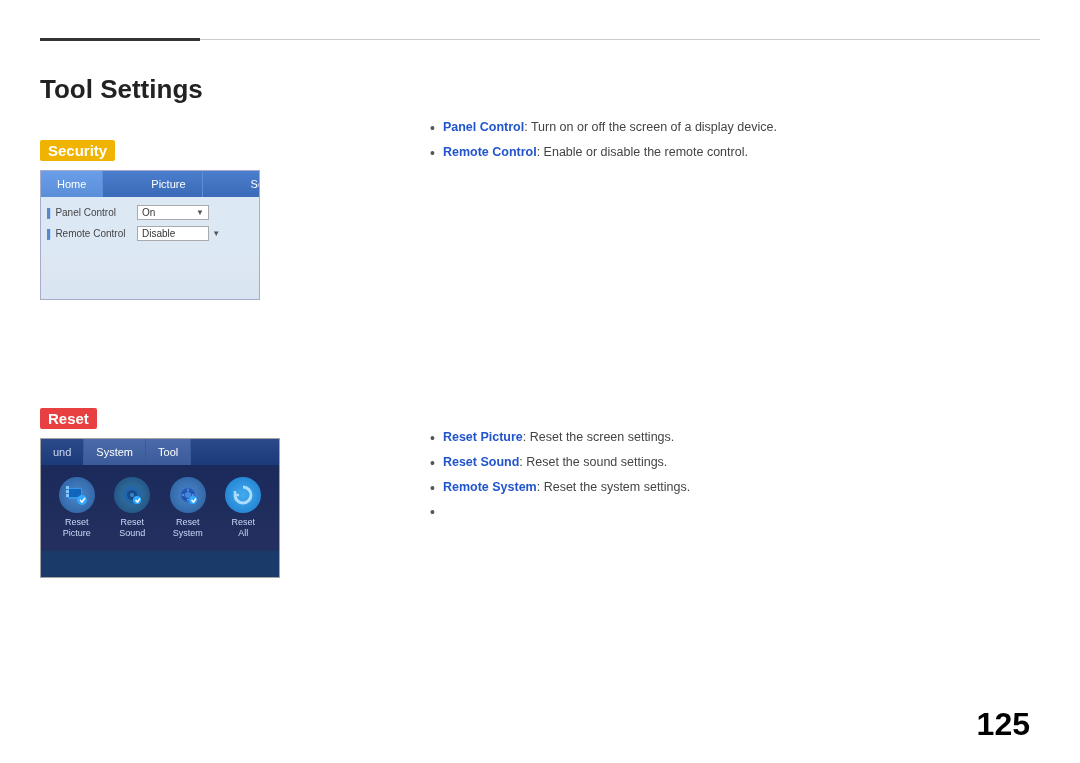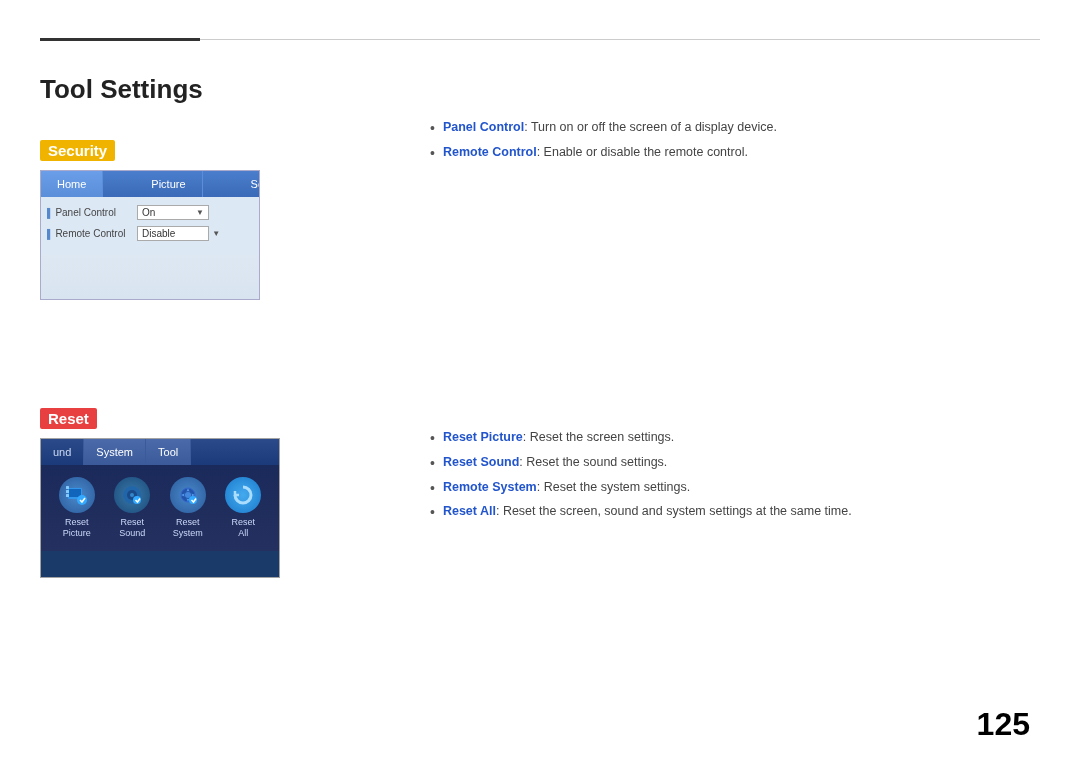--- a/index.html
+++ b/index.html
@@ -413,19 +413,16 @@
     </span>
   </div>
   <div class="desc-item">
     <span class="desc-bullet">•</span>
     <span>
       <a class="desc-link" href="#">Remote System</a><span>: Reset the system settings.</span>
     </span>
   </div>
   <div class="desc-item">
     <span class="desc-bullet">•</span>
-    <span>
-      <a class="desc-link" href="#">Reset All</a><span>: Reset the screen, sound and system settings at the same time.</span>
-    </span>
   </div>
 </div>
 
 <div class="page-number">125</div>
 
 </body></html>

